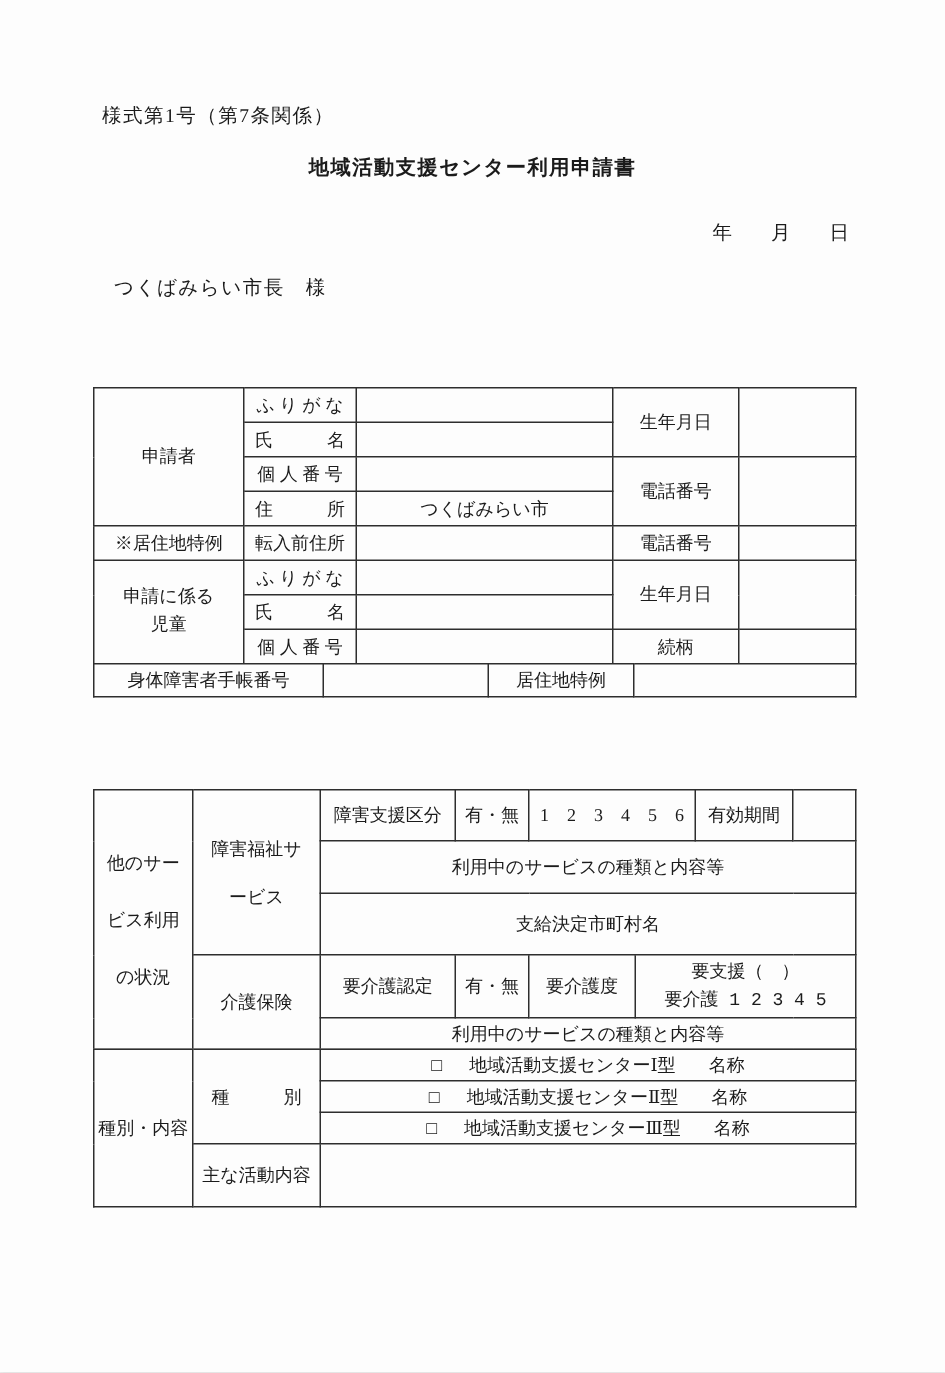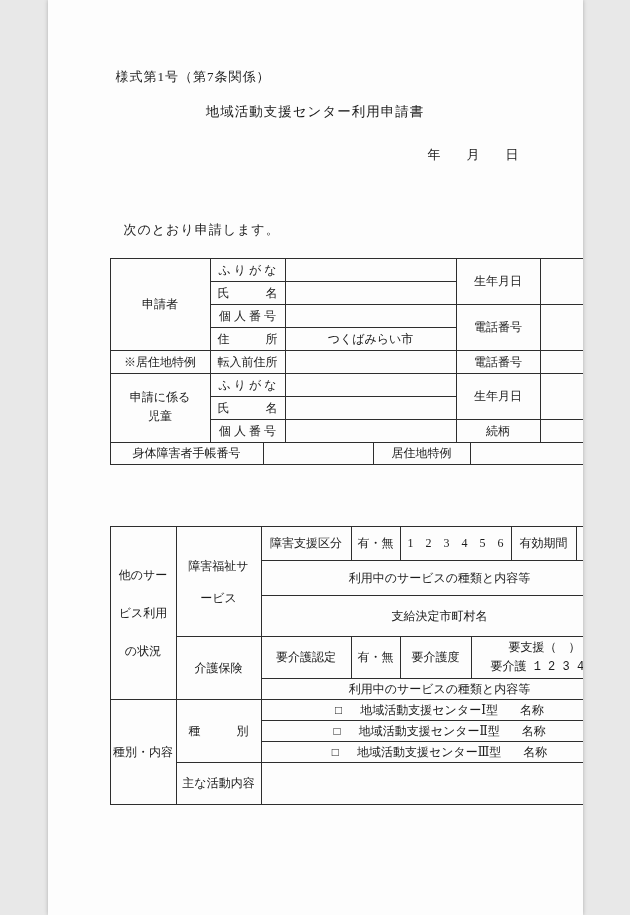--- a/index.html
+++ b/index.html
@@ -1,28 +1,28 @@
 <!DOCTYPE html>
 <html><head>
 <meta charset="utf-8">
 <style>
   html,body { margin:0; padding:0; background:#e8e8e8; }
   .page {
     position:relative;
-    width:535px; height:915px;
+    width:630px; height:915px;
     margin:0 auto;
     background:#fdfdfd;
     font-family:"Liberation Serif","DejaVu Serif",serif;
     color:#1b1b1b;
     box-shadow:0 0 4px rgba(0,0,0,.25);
     overflow:hidden;
   }
   .abs { position:absolute; }
   .form-number { left:68px; top:68px; font-size:13px; letter-spacing:1px; }
-  .title { left:0; top:103px; width:100%; text-align:center; font-size:13.5px; font-weight:normal; letter-spacing:1px; margin:0; }
+  .title { left:0; top:103px; width:100%; text-align:center; font-size:13.5px; font-weight:bold; letter-spacing:1px; margin:0; }
   .date-line { right:64px; top:146px; font-size:13px; }
   .addressee { left:76px; top:183px; font-size:13px; letter-spacing:1px; }
   .intro { left:76px; top:221px; font-size:13px; letter-spacing:1px; }
 
   .tbl-wrap1 { left:62px; top:258px; }
   .tbl-wrap2 { left:62px; top:526px; }
 
   table.t { border-collapse:collapse; table-layout:fixed; width:508px; background:#fdfdfd; }
   table.t + table.t { margin-top:-1px; }
   table.t td {
@@ -51,21 +51,21 @@
   .name-label { margin-left:19px; }
 </style>
 </head>
 <body>
 
 <div class="page">
 
   <div class="abs form-number">様式第1号（第7条関係）</div>
   <h1 class="abs title">地域活動支援センター利用申請書</h1>
   <div class="abs date-line">年　　月　　日</div>
-  <div class="abs intro">次のとおり申請します。</div>
+  <div class="abs addressee">つくばみらい市長　様</div>
 
   <div class="abs tbl-wrap1">
 
     <table class="t">
       <colgroup>
         <col style="width:100px">
           <col style="width:75px">
           <col style="width:171px">
           <col style="width:84px">
           <col style="width:78px">

